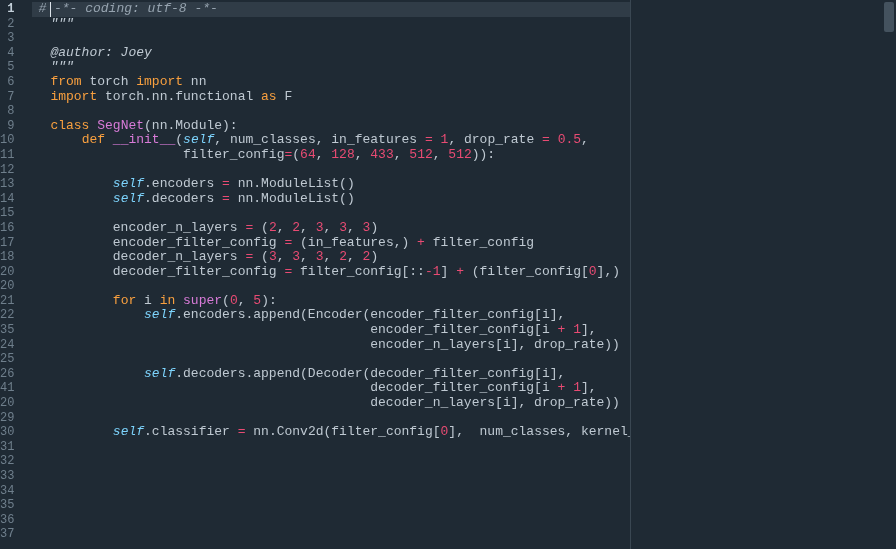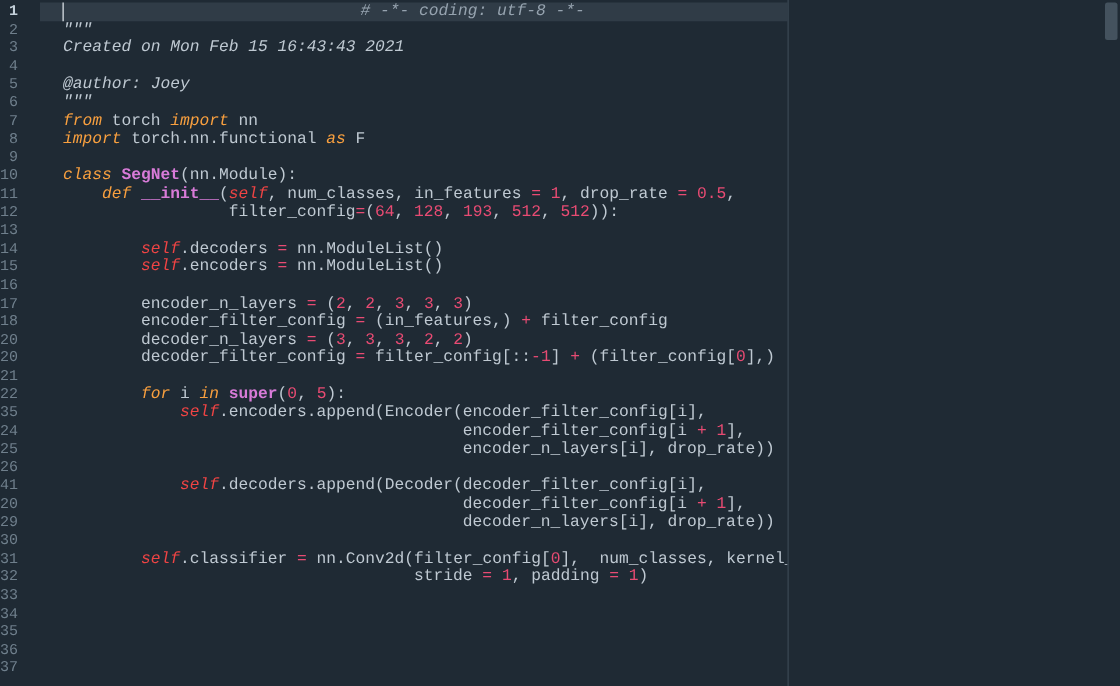--- a/index.html
+++ b/index.html
@@ -54,37 +54,36 @@
   }
   .line {
     height: 14.6px;
     line-height: 14.6px;
     white-space: pre;
     color: #bfc9d2;
   }
   .line.current {
     background: #303c47;
     margin-left: -18px;
-    padding-left: 18px;
-    text-align: center;
+    padding-left: 6px;
   }
   .cursor {
     position: absolute;
     left: 18px;
     top: 2px;
     width: 1px;
     height: 14.6px;
     background: #dde4ea;
   }
   
   .cm { color: #96a3af; font-style: italic; }   
   .ds { color: #bfc9d2; font-style: italic; }   
-  .kw { color: #f9a03f; font-style: italic; }                      
-  .fn { color: #d87bd8; font-weight: bold; }                       
-  .sf { color: #ef4444; font-style: italic; }   
+  .kw { color: #f9a03f; }                      
+  .fn { color: #d87bd8; }                       
+  .sf { color: #7dd3fc; font-style: italic; }   
   .nm { color: #e84b73; }                       
   .op { color: #e84b73; }                       
   .id { color: #bfc9d2; }                       
 </style>
 </head>
 <body>
 
 <div class="editor">
   <div class="gutter" id="gutter">
       <div class="ln active">1</div>
@@ -122,49 +121,47 @@
       <div class="ln">33</div>
       <div class="ln">34</div>
       <div class="ln">35</div>
       <div class="ln">36</div>
       <div class="ln">37</div>
     </div>
   <div class="code" id="code">
     <div class="cursor"></div>
   <div class="line current"><span class="cm"># -*- coding: utf-8 -*-</span></div>
       <div class="line"><span class="ds">"""</span></div>
-      <div class="line"><span class="ds">Created on Mon Feb 15 16:43:43 2021</span></div>
       <div class="line"><span class="ds"></span></div>
       <div class="line"><span class="ds">@author: Joey</span></div>
       <div class="line"><span class="ds">"""</span></div>
       <div class="line"><span class="kw">from</span><span class="id"> torch </span><span class="kw">import</span><span class="id"> nn</span></div>
       <div class="line"><span class="kw">import</span><span class="id"> torch.nn.functional </span><span class="kw">as</span><span class="id"> F</span></div>
       <div class="line"><span class="id"></span></div>
       <div class="line"><span class="kw">class</span><span class="id"> </span><span class="fn">SegNet</span><span class="id">(nn.Module):</span></div>
       <div class="line"><span class="id">    </span><span class="kw">def</span><span class="id"> </span><span class="fn">__init__</span><span class="id">(</span><span class="sf">self</span><span class="id">, num_classes, in_features </span><span class="op">=</span><span class="id"> </span><span class="nm">1</span><span class="id">, drop_rate </span><span class="op">=</span><span class="id"> </span><span class="nm">0.5</span><span class="id">,</span></div>
-      <div class="line"><span class="id">                 filter_config</span><span class="op">=</span><span class="id">(</span><span class="nm">64</span><span class="id">, </span><span class="nm">128</span><span class="id">, </span><span class="nm">193</span><span class="id">, </span><span class="nm">512</span><span class="id">, </span><span class="nm">512</span><span class="id">)):</span></div>
+      <div class="line"><span class="id">                 filter_config</span><span class="op">=</span><span class="id">(</span><span class="nm">64</span><span class="id">, </span><span class="nm">128</span><span class="id">, </span><span class="nm">433</span><span class="id">, </span><span class="nm">512</span><span class="id">, </span><span class="nm">512</span><span class="id">)):</span></div>
       <div class="line"><span class="id"></span></div>
+      <div class="line"><span class="id">        </span><span class="sf">self</span><span class="id">.encoders </span><span class="op">=</span><span class="id"> nn.ModuleList()</span></div>
       <div class="line"><span class="id">        </span><span class="sf">self</span><span class="id">.decoders </span><span class="op">=</span><span class="id"> nn.ModuleList()</span></div>
-      <div class="line"><span class="id">        </span><span class="sf">self</span><span class="id">.encoders </span><span class="op">=</span><span class="id"> nn.ModuleList()</span></div>
       <div class="line"><span class="id"></span></div>
       <div class="line"><span class="id">        encoder_n_layers </span><span class="op">=</span><span class="id"> (</span><span class="nm">2</span><span class="id">, </span><span class="nm">2</span><span class="id">, </span><span class="nm">3</span><span class="id">, </span><span class="nm">3</span><span class="id">, </span><span class="nm">3</span><span class="id">)</span></div>
       <div class="line"><span class="id">        encoder_filter_config </span><span class="op">=</span><span class="id"> (in_features,) </span><span class="op">+</span><span class="id"> filter_config</span></div>
       <div class="line"><span class="id">        decoder_n_layers </span><span class="op">=</span><span class="id"> (</span><span class="nm">3</span><span class="id">, </span><span class="nm">3</span><span class="id">, </span><span class="nm">3</span><span class="id">, </span><span class="nm">2</span><span class="id">, </span><span class="nm">2</span><span class="id">)</span></div>
       <div class="line"><span class="id">        decoder_filter_config </span><span class="op">=</span><span class="id"> filter_config[::</span><span class="op">-</span><span class="nm">1</span><span class="id">] </span><span class="op">+</span><span class="id"> (filter_config[</span><span class="nm">0</span><span class="id">],)</span></div>
       <div class="line"><span class="id"></span></div>
       <div class="line"><span class="id">        </span><span class="kw">for</span><span class="id"> i </span><span class="kw">in</span><span class="id"> </span><span class="fn">super</span><span class="id">(</span><span class="nm">0</span><span class="id">, </span><span class="nm">5</span><span class="id">):</span></div>
       <div class="line"><span class="id">            </span><span class="sf">self</span><span class="id">.encoders.append(Encoder(encoder_filter_config[i],</span></div>
       <div class="line"><span class="id">                                         encoder_filter_config[i </span><span class="op">+</span><span class="id"> </span><span class="nm">1</span><span class="id">],</span></div>
       <div class="line"><span class="id">                                         encoder_n_layers[i], drop_rate))</span></div>
       <div class="line"><span class="id"></span></div>
       <div class="line"><span class="id">            </span><span class="sf">self</span><span class="id">.decoders.append(Decoder(decoder_filter_config[i],</span></div>
       <div class="line"><span class="id">                                         decoder_filter_config[i </span><span class="op">+</span><span class="id"> </span><span class="nm">1</span><span class="id">],</span></div>
       <div class="line"><span class="id">                                         decoder_n_layers[i], drop_rate))</span></div>
       <div class="line"><span class="id"></span></div>
       <div class="line"><span class="id">        </span><span class="sf">self</span><span class="id">.classifier </span><span class="op">=</span><span class="id"> nn.Conv2d(filter_config[</span><span class="nm">0</span><span class="id">],  num_classes, kernel_size </span><span class="op">=</span><span class="id"> </span><span class="nm">3</span><span class="id">,</span></div>
-      <div class="line"><span class="id">                                    stride </span><span class="op">=</span><span class="id"> </span><span class="nm">1</span><span class="id">, padding </span><span class="op">=</span><span class="id"> </span><span class="nm">1</span><span class="id">)</span></div>
       <div class="line"><span class="id"></span></div>
       <div class="line"><span class="id"></span></div>
     </div>
 </div>
 <div class="right-panel">
   <div class="right-scrollbar"></div>
 </div>
 
 </body></html>

